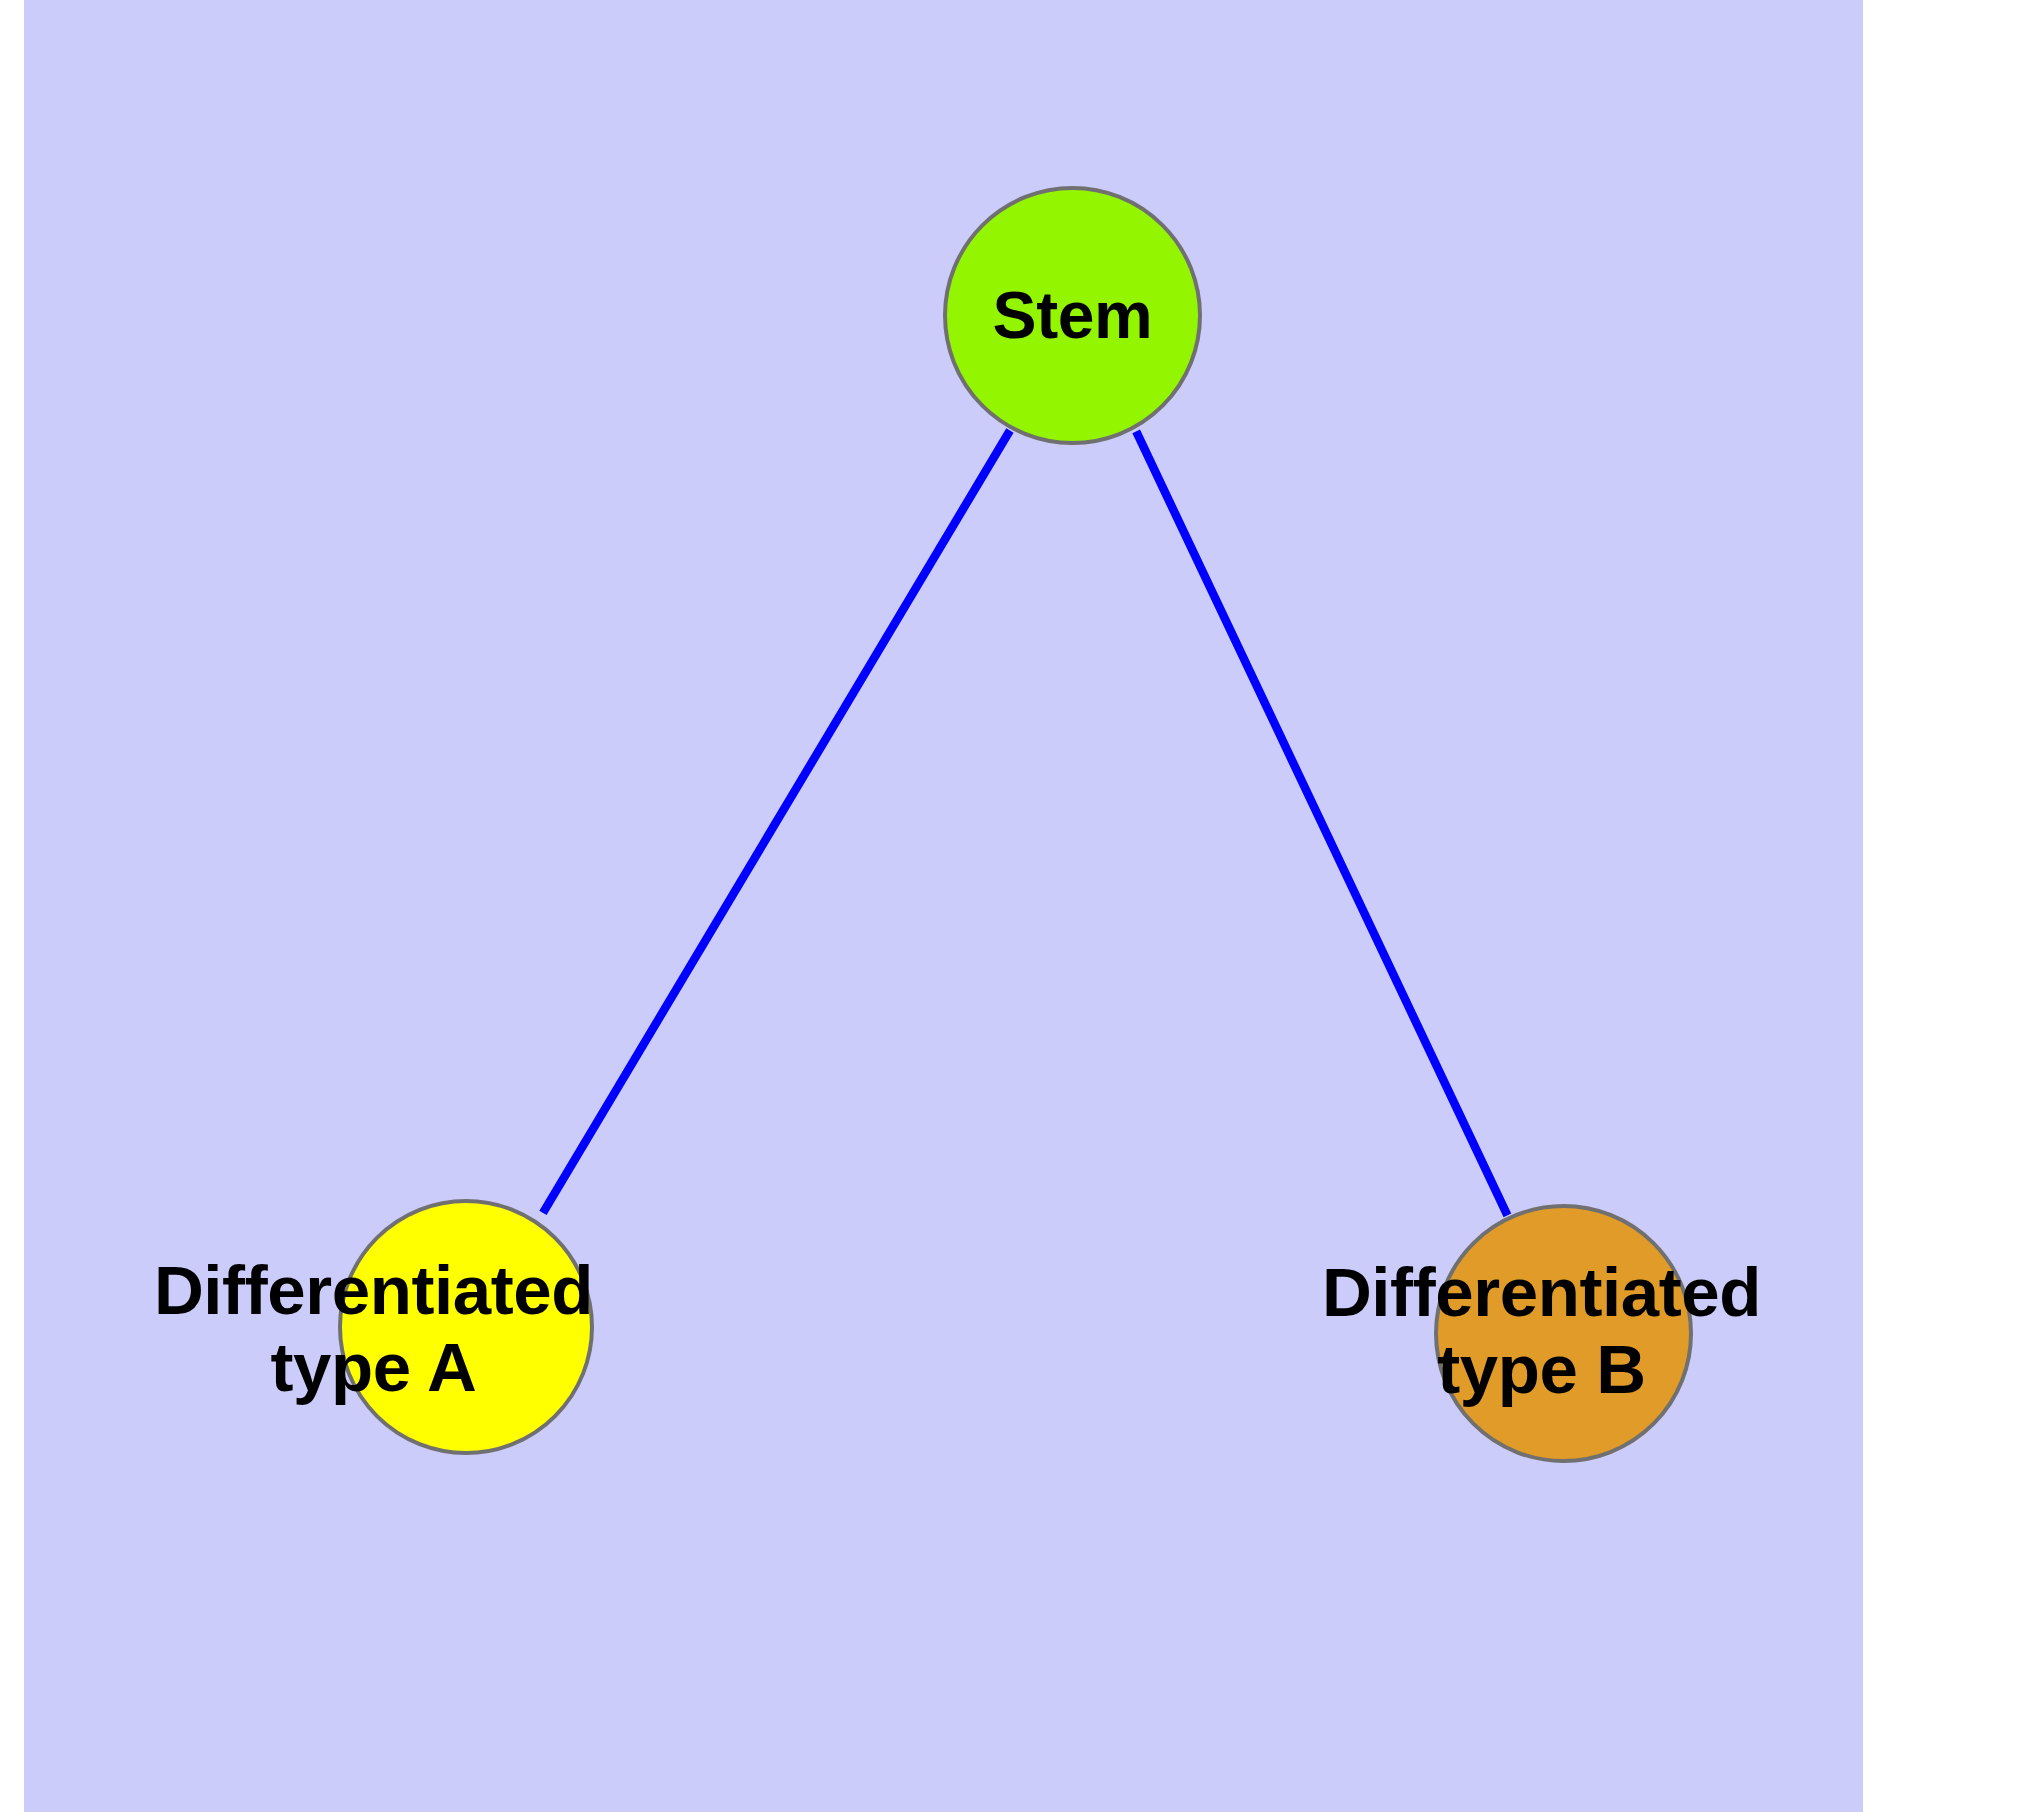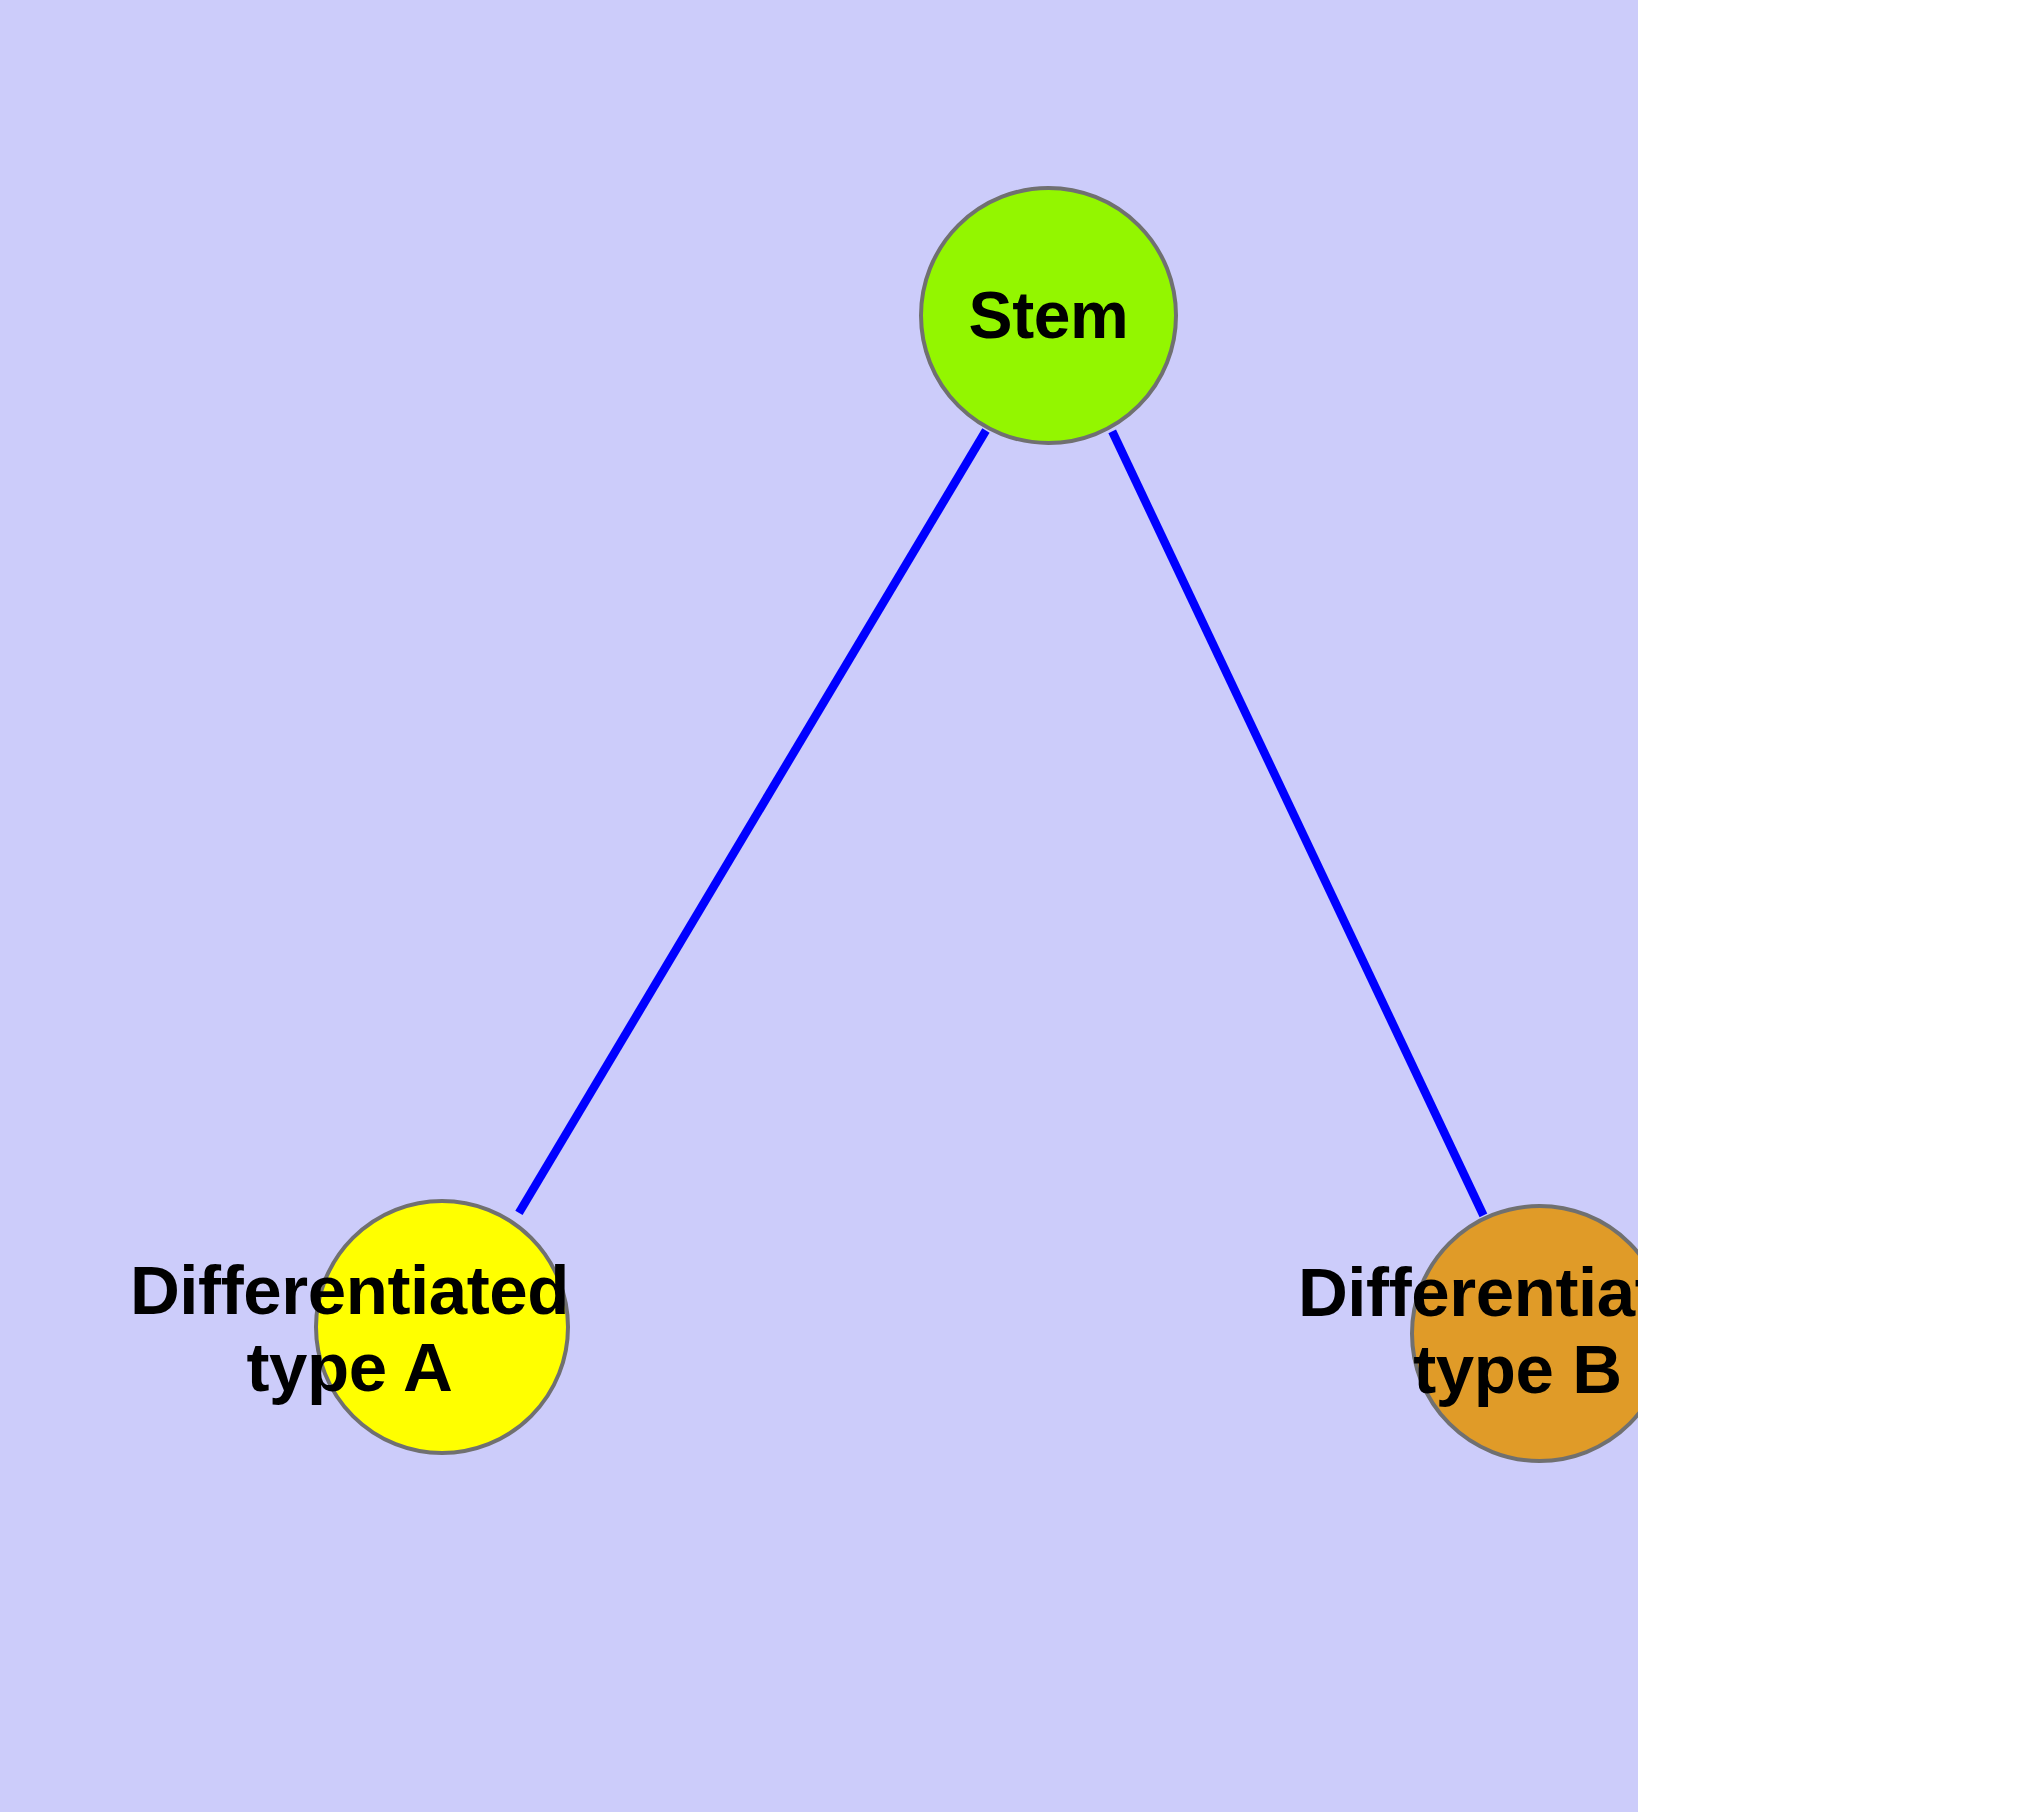--- a/index.html
+++ b/index.html
@@ -8,24 +8,25 @@
     padding: 0;
   }
   body {
     width: 2021px;
     height: 1812px;
     overflow: hidden;
     font-family: "Liberation Sans", "DejaVu Sans", sans-serif;
   }
   #canvas {
     position: relative;
-    width: 1638px;
+    width: 1839px;
     height: 1812px;
     background: #ccccfa;
     overflow: hidden;
+    margin-left: 24px;
   }
   #edge-layer {
     position: absolute;
     left: 0;
     top: 0;
     width: 2021px;
     height: 1812px;
   }
   .node {
     position: absolute;

